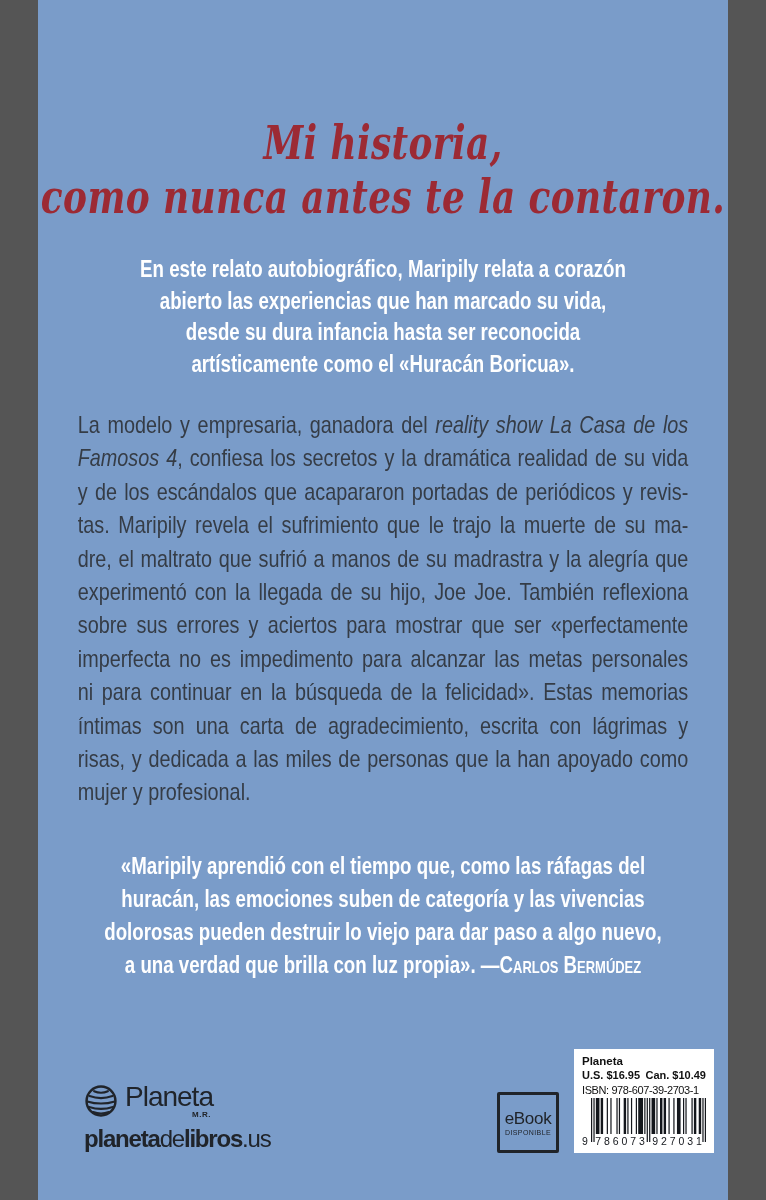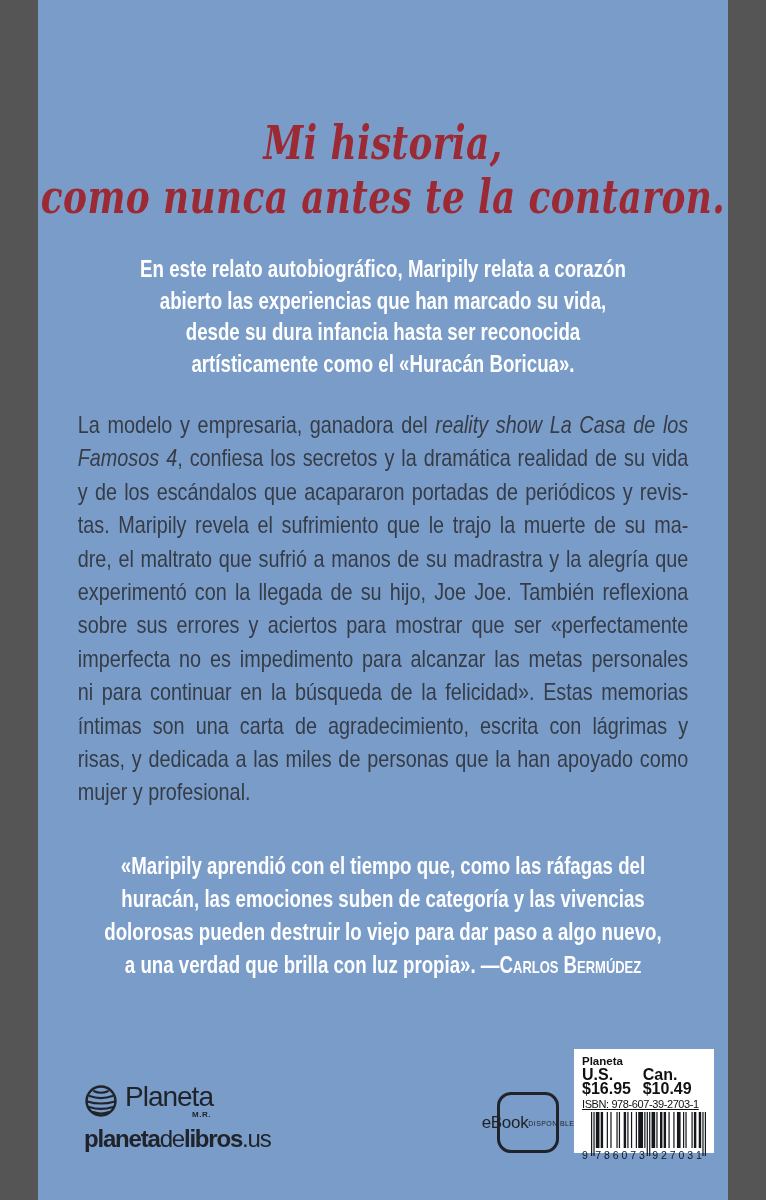--- a/index.html
+++ b/index.html
@@ -48,35 +48,35 @@
   .publisher{position:absolute; left:46px; top:1082px; color:var(--ink);}
   .logo-row{display:flex; align-items:center; gap:7px;}
   .logo-row svg{display:block;}
   .wordmark-col{display:flex; flex-direction:column;}
   .wordmark{font-size:28px; letter-spacing:-1px; font-weight:normal; color:var(--ink); line-height:30px;}
   .mr{font-size:8px; font-weight:bold; text-align:right; letter-spacing:0.5px; margin-top:-2px; padding-right:2px;}
   .site{margin-top:7px; font-size:24px; letter-spacing:-1.2px; color:var(--ink); line-height:26px;}
   
   .ebook{
     position:absolute; left:459px; top:1092px; width:62px; height:61px;
-    border:3px solid var(--ink); border-radius:14px; box-sizing:border-box;
-    display:flex; align-items:center; justify-content:center;
+    border:3px solid var(--ink); border-radius:2px; box-sizing:border-box;
+    display:flex; flex-direction:column; align-items:center; justify-content:center;
     color:var(--ink);
   }
   .ebook-title{font-size:17px; line-height:18px; letter-spacing:-0.3px;}
   .ebook-sub{font-size:7px; letter-spacing:0.4px; margin-top:1px;}
   
   .bc{
     position:absolute; left:536px; top:1049px; width:140px; height:104px;
     background:var(--white); box-sizing:border-box; padding:6px 8px 4px 8px;
     color:#111; 
   }
   .bc-cat{font-size:11.5px; font-weight:bold; line-height:13px;}
-  .bc-prices{display:flex; justify-content:space-between; font-size:16px; font-weight:bold; line-height:14px;}
-  .bc-isbn{font-size:11px; letter-spacing:-0.4px; line-height:14px; margin-top:1px; white-space:nowrap;text-decoration:underline;}
+  .bc-prices{display:flex; justify-content:space-between; font-size:11px; font-weight:bold; line-height:14px;}
+  .bc-isbn{font-size:11px; letter-spacing:-0.4px; line-height:14px; margin-top:1px; white-space:nowrap;}
   .bc svg{display:block; margin-top:1px;}
 </style>
 </head>
 <body>
 
 <div class="cover">
 
   <header class="tagline">
     <div>Mi historia,</div>
     <div>como nunca antes te la contaron.</div>

